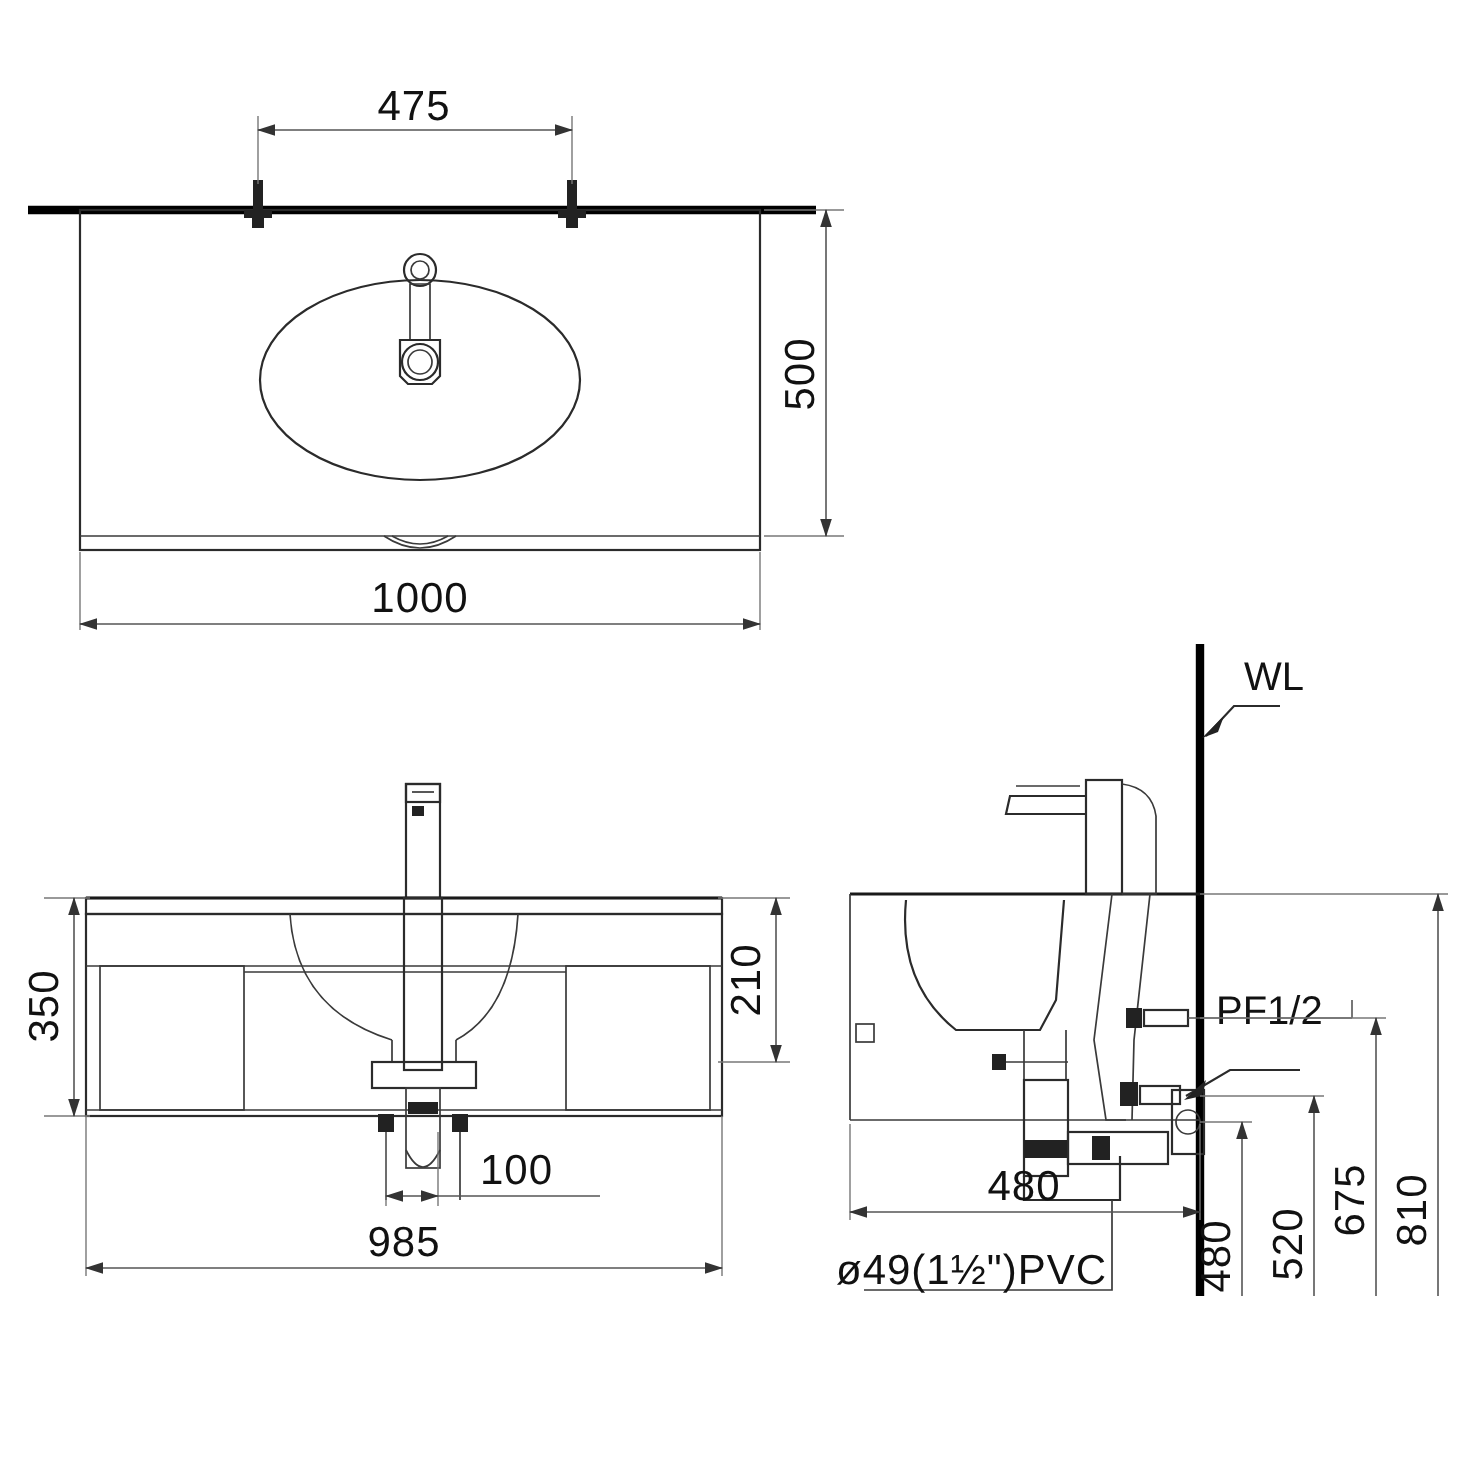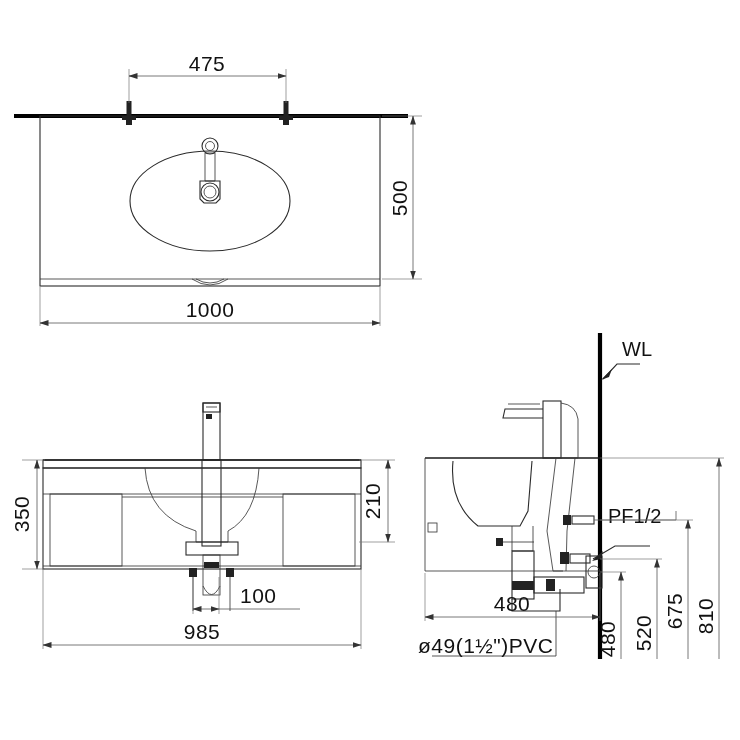--- a/index.html
+++ b/index.html
@@ -10,21 +10,20 @@
   }
   body {
     font-family: "Liberation Sans", sans-serif;
   }
   #drawing-root {
     position: relative;
     width: 740px;
     height: 648px;
     background: #ffffff;
     overflow: hidden;
-    margin-top: 11px;
   }
   #drawing-svg {
     display: block;
     width: 740px;
     height: 740px;
   }
   .dim-text {
     font-family: "Liberation Sans", sans-serif;
     font-size: 21px;
     fill: #111111;

